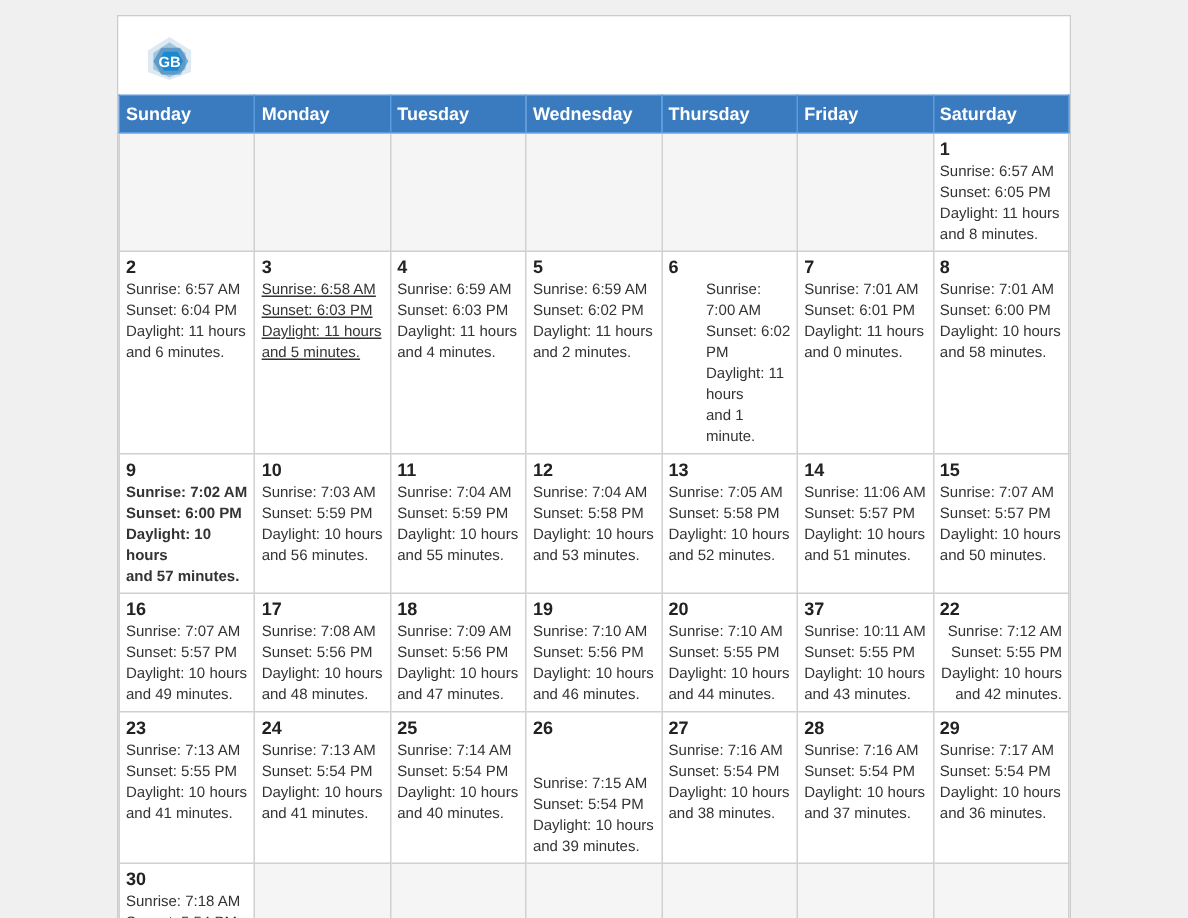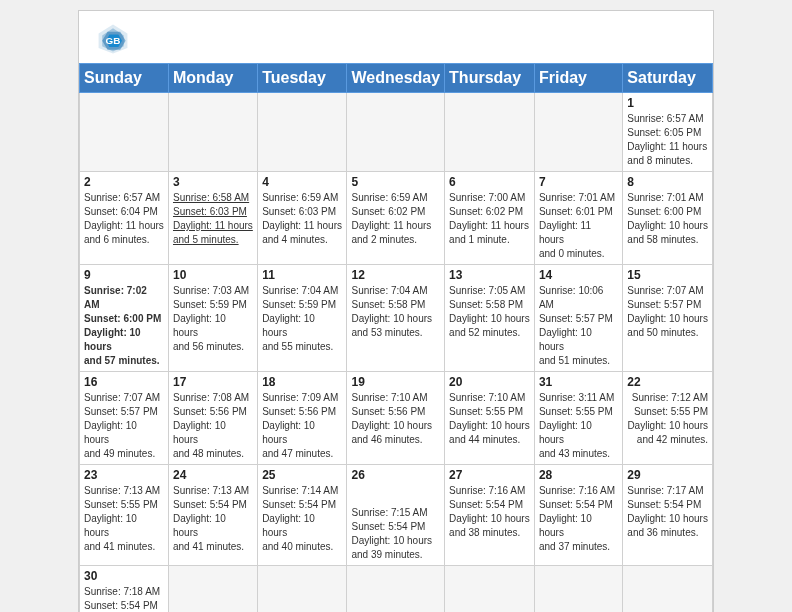--- a/index.html
+++ b/index.html
@@ -57,21 +57,21 @@
       font-size: 14px;
       color: #555;
     }
     .calendar-grid {
       width: 100%;
       border-collapse: collapse;
     }
     .calendar-grid th {
       background: #3a7abf;
       color: white;
-      font-size: 16px;
+      font-size: 12px;
       font-weight: bold;
       padding: 5px 4px;
       text-align: left;
       border: 1px solid #5a9adf;
     }
     .calendar-grid td {
       vertical-align: top;
       border: 1px solid #d0d0d0;
       padding: 3px 4px;
       width: calc(100% / 7);
@@ -172,21 +172,21 @@
           </td>
           <td>
             <span class="day-number">5</span>
             <div class="day-info" style="white-space: pre-line;">Sunrise: 6:59 AM
 Sunset: 6:02 PM
 Daylight: 11 hours
 and 2 minutes.</div>
           </td>
           <td>
             <span class="day-number">6</span>
-            <div class="day-info" style="white-space: pre-line;">Sunrise: 7:00 AM
+            <div class="day-info" style="white-space: pre-line; margin-left: 25px;">Sunrise: 7:00 AM
 Sunset: 6:02 PM
 Daylight: 11 hours
 and 1 minute.</div>
           </td>
           <td>
             <span class="day-number">7</span>
             <div class="day-info" style="white-space: pre-line;">Sunrise: 7:01 AM
 Sunset: 6:01 PM
 Daylight: 11 hours
 and 0 minutes.</div>
@@ -230,21 +230,21 @@
           </td>
           <td>
             <span class="day-number">13</span>
             <div class="day-info" style="white-space: pre-line;">Sunrise: 7:05 AM
 Sunset: 5:58 PM
 Daylight: 10 hours
 and 52 minutes.</div>
           </td>
           <td>
             <span class="day-number">14</span>
-            <div class="day-info" style="white-space: pre-line;">Sunrise: 10:06 AM
+            <div class="day-info" style="white-space: pre-line;">Sunrise: 11:06 AM
 Sunset: 5:57 PM
 Daylight: 10 hours
 and 51 minutes.</div>
           </td>
           <td>
             <span class="day-number">15</span>
             <div class="day-info" style="white-space: pre-line;">Sunrise: 7:07 AM
 Sunset: 5:57 PM
 Daylight: 10 hours
 and 50 minutes.</div>
@@ -280,22 +280,22 @@
 and 46 minutes.</div>
           </td>
           <td>
             <span class="day-number">20</span>
             <div class="day-info" style="white-space: pre-line;">Sunrise: 7:10 AM
 Sunset: 5:55 PM
 Daylight: 10 hours
 and 44 minutes.</div>
           </td>
           <td>
-            <span class="day-number">31</span>
-            <div class="day-info" style="white-space: pre-line;">Sunrise: 3:11 AM
+            <span class="day-number">37</span>
+            <div class="day-info" style="white-space: pre-line;">Sunrise: 10:11 AM
 Sunset: 5:55 PM
 Daylight: 10 hours
 and 43 minutes.</div>
           </td>
           <td>
             <span class="day-number">22</span>
             <div class="day-info" style="white-space: pre-line; text-align: right;">Sunrise: 7:12 AM
 Sunset: 5:55 PM
 Daylight: 10 hours
 and 42 minutes.</div>

